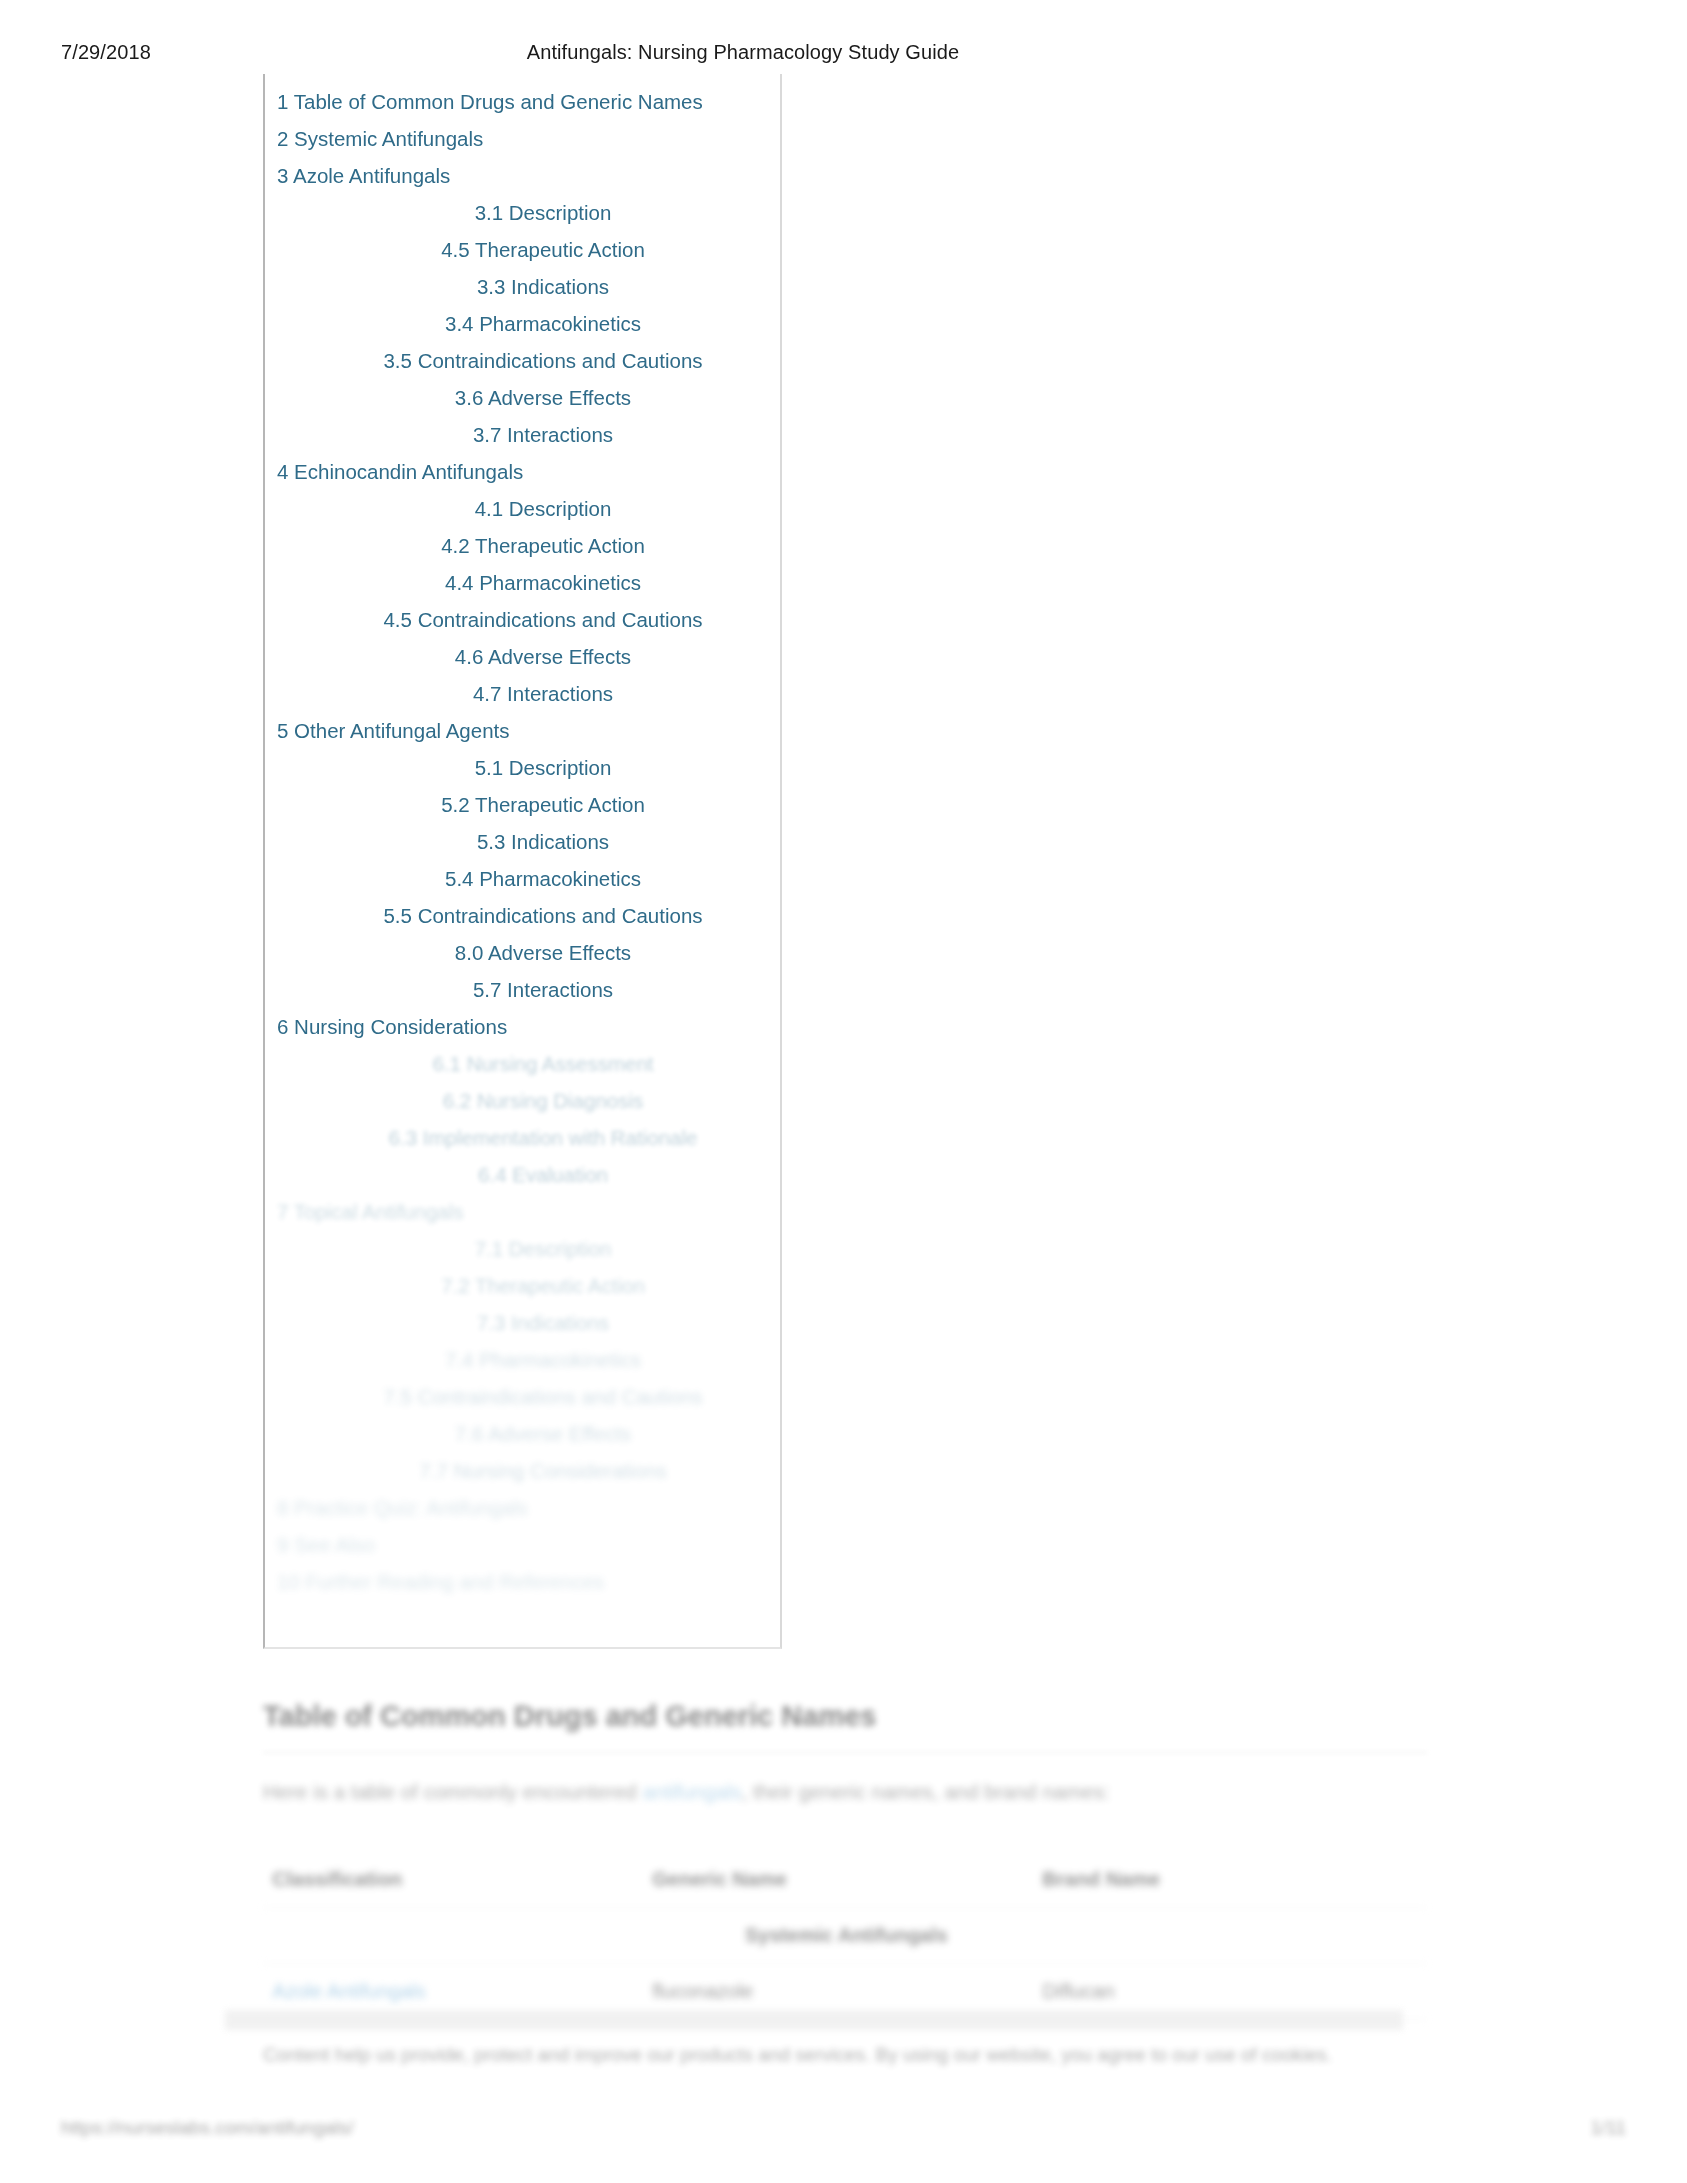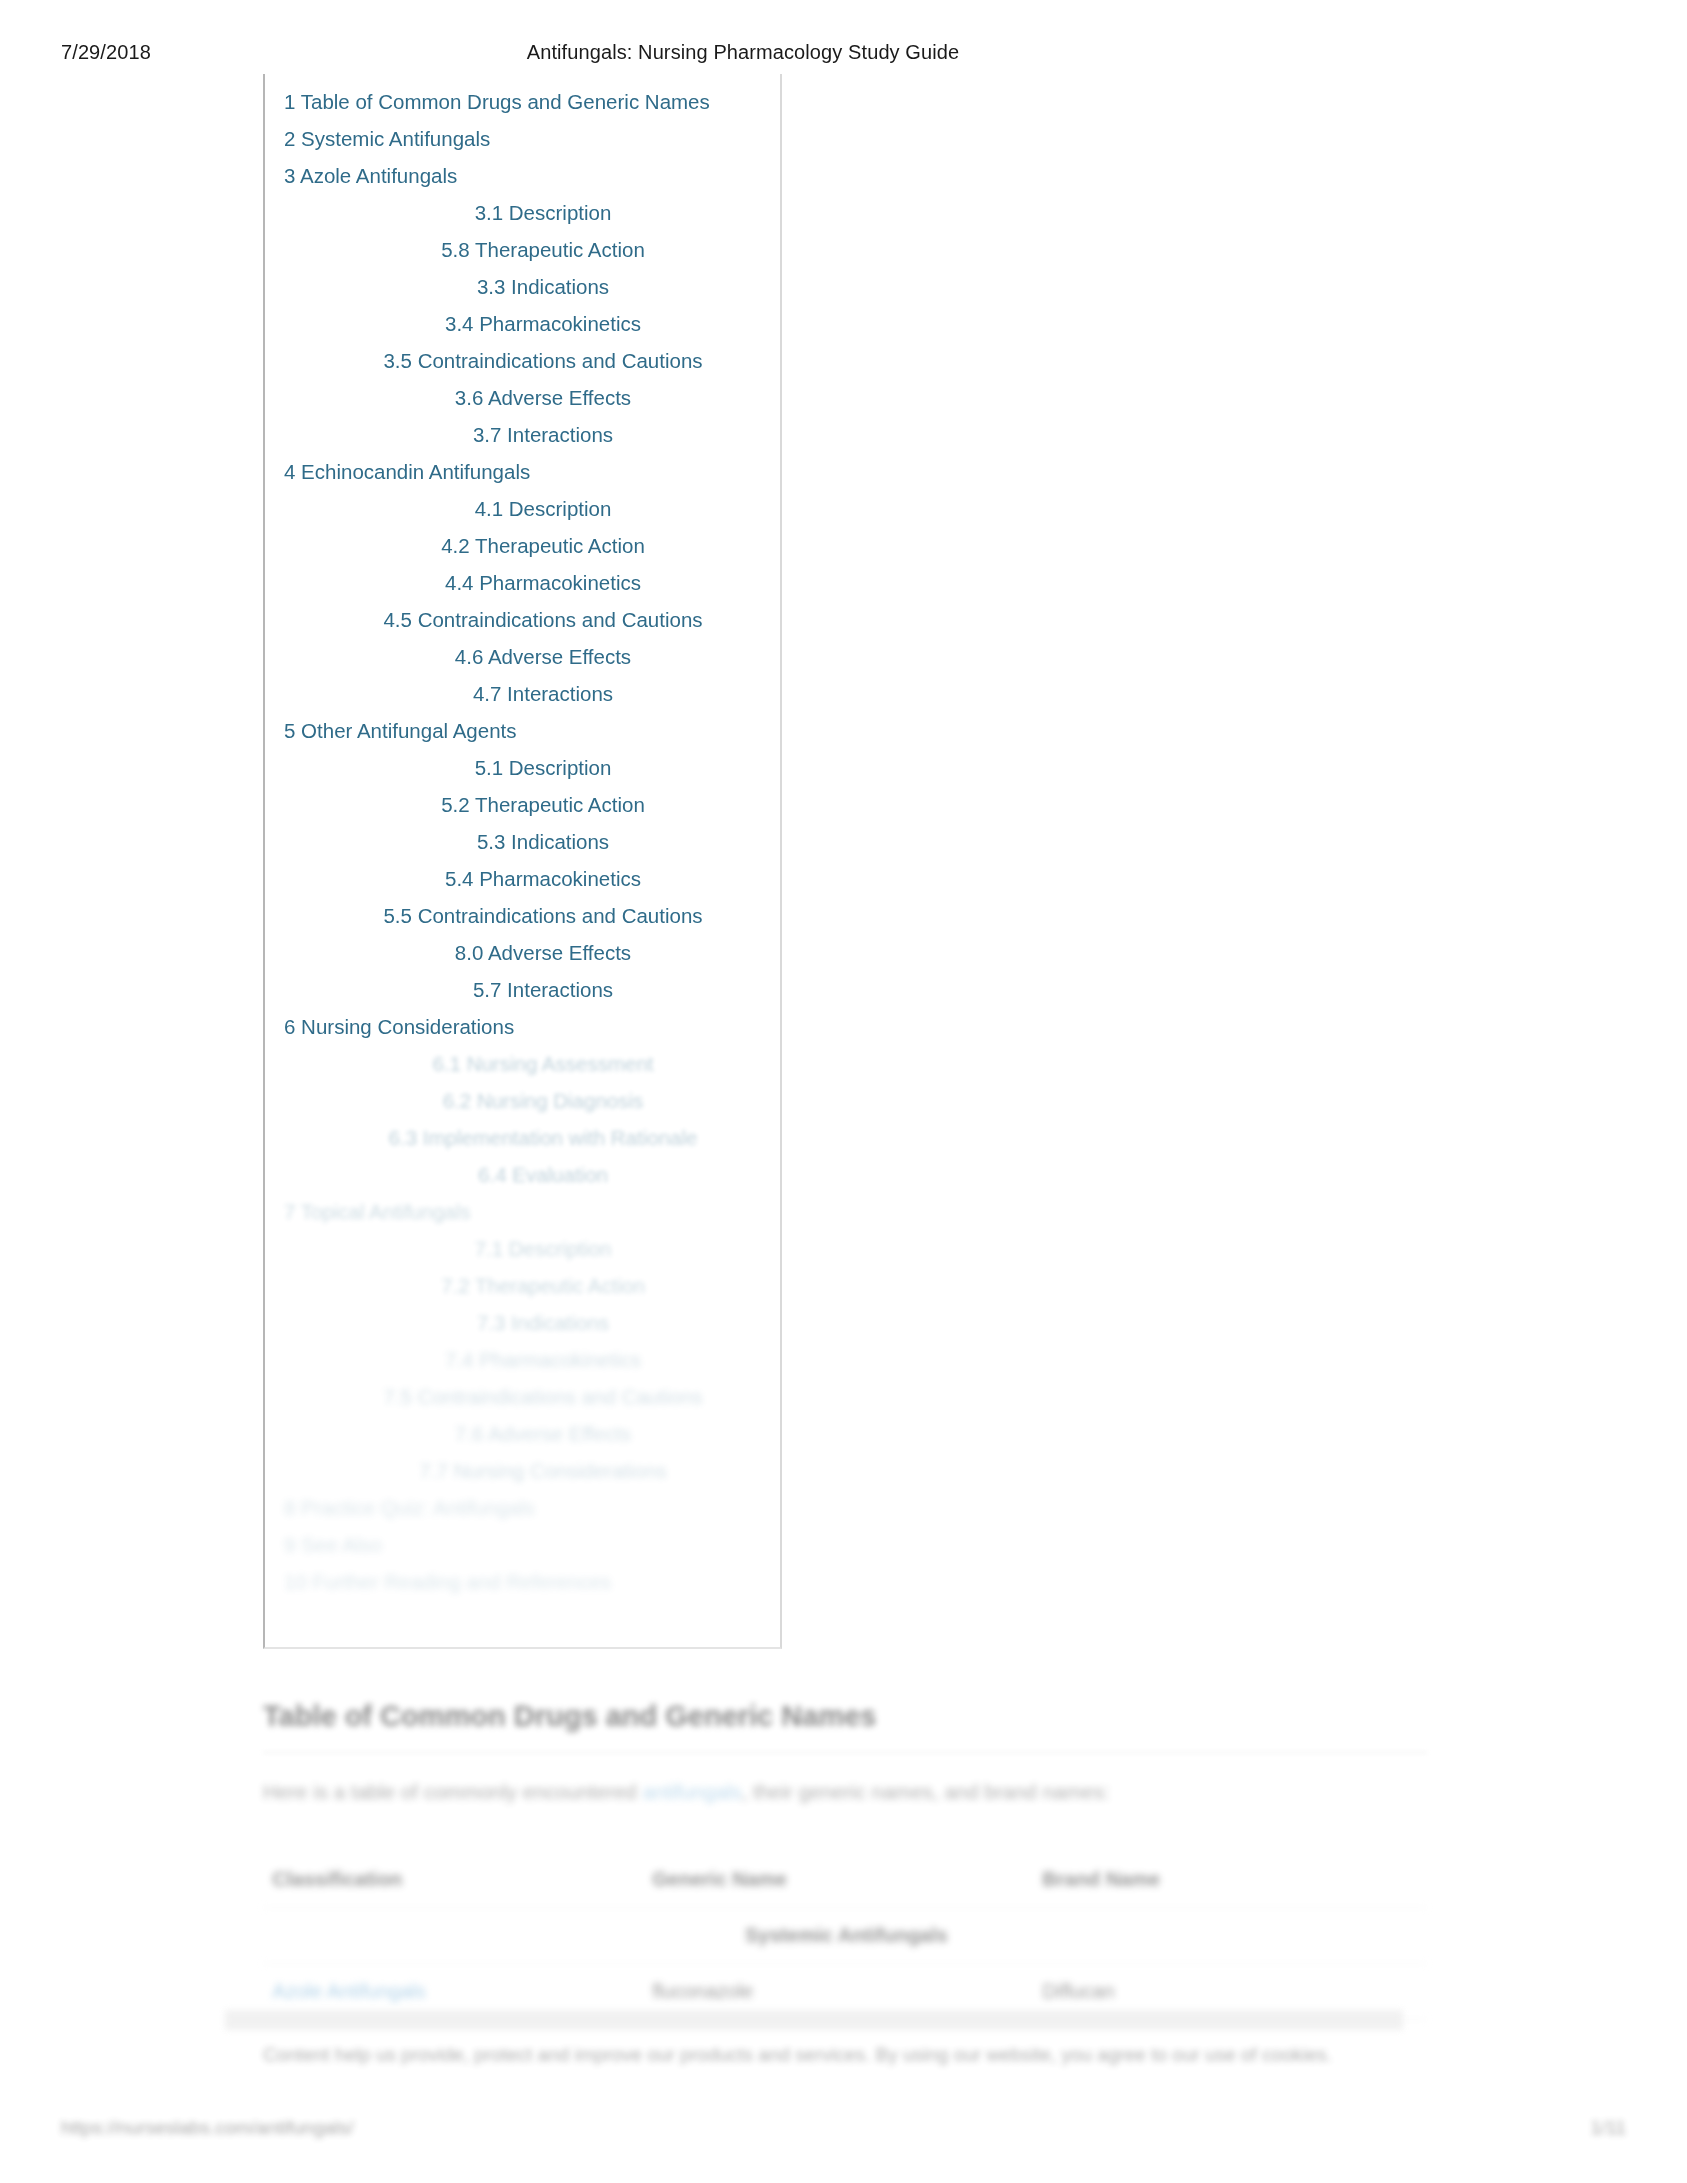--- a/index.html
+++ b/index.html
@@ -71,21 +71,21 @@
   .toc-list {
     list-style: none;
     margin: 0;
     padding: 0;
   }
   .toc-item {
     font-size: 20.5px;
     line-height: 37px;
     color: #2f6b89;
     white-space: nowrap;
-    padding-left: 19px;
+    padding-left: 12px;
   }
   .toc-item.lvl2 { padding-left: 41px; text-align: center; }
   .b1 { filter: blur(2.2px); opacity: 0.30; }
   .b2 { filter: blur(2.8px); opacity: 0.24; }
   .b3 { filter: blur(3.3px); opacity: 0.20; }
   .b4 { filter: blur(3.7px); opacity: 0.17; }
 
   
   .content-heading {
     position: absolute;
@@ -203,21 +203,21 @@
     <span class="print-date">7/29/2018</span>
     <span class="print-title">Antifungals: Nursing Pharmacology Study Guide</span>
   </div>
 
   <div class="toc-box">
     <ul class="toc-list" id="toc-list">
         <li class="toc-item">1 Table of Common Drugs and Generic Names</li>
         <li class="toc-item">2 Systemic Antifungals</li>
         <li class="toc-item">3 Azole Antifungals</li>
         <li class="toc-item lvl2">3.1 Description</li>
-        <li class="toc-item lvl2">5.8 Therapeutic Action</li>
+        <li class="toc-item lvl2">4.5 Therapeutic Action</li>
         <li class="toc-item lvl2">3.3 Indications</li>
         <li class="toc-item lvl2">3.4 Pharmacokinetics</li>
         <li class="toc-item lvl2">3.5 Contraindications and Cautions</li>
         <li class="toc-item lvl2">3.6 Adverse Effects</li>
         <li class="toc-item lvl2">3.7 Interactions</li>
         <li class="toc-item">4 Echinocandin Antifungals</li>
         <li class="toc-item lvl2">4.1 Description</li>
         <li class="toc-item lvl2">4.2 Therapeutic Action</li>
         <li class="toc-item lvl2">4.4 Pharmacokinetics</li>
         <li class="toc-item lvl2">4.5 Contraindications and Cautions</li>

